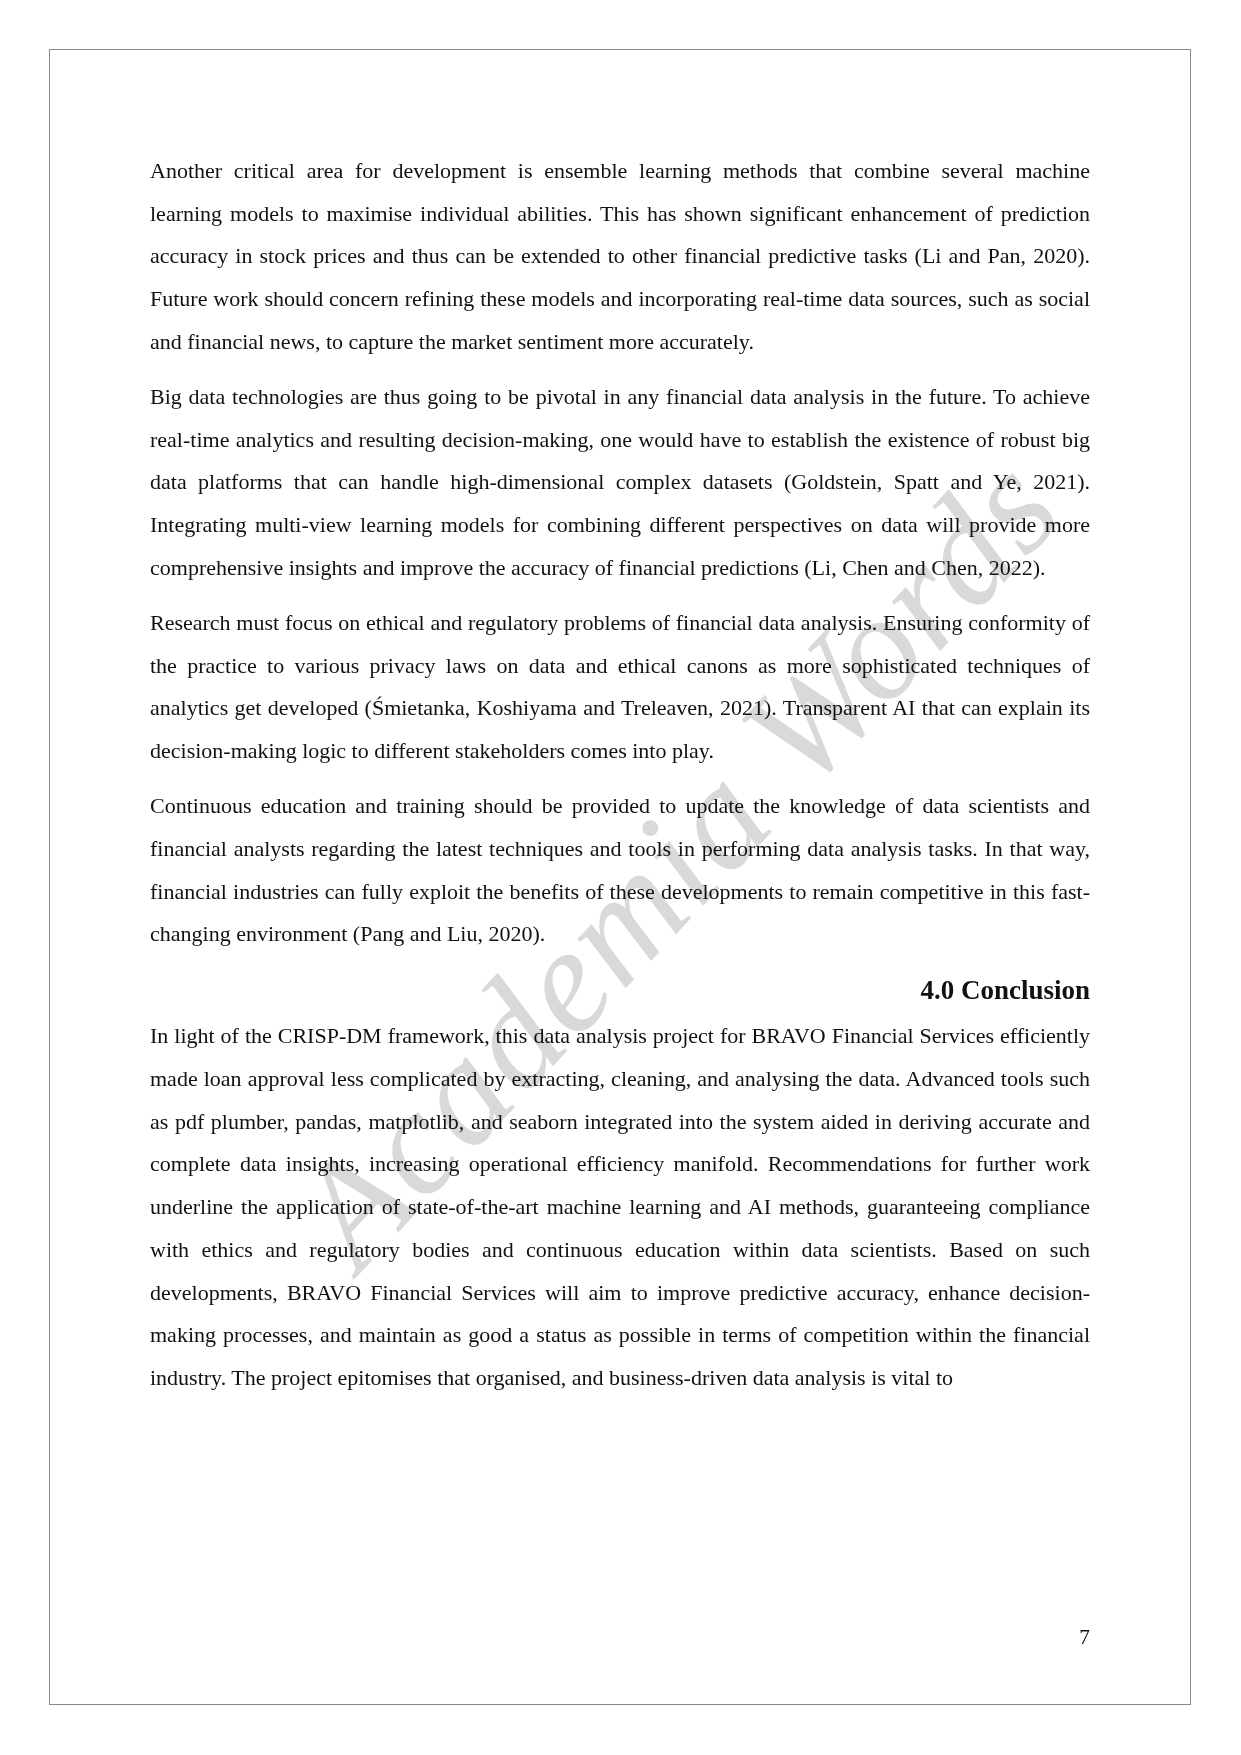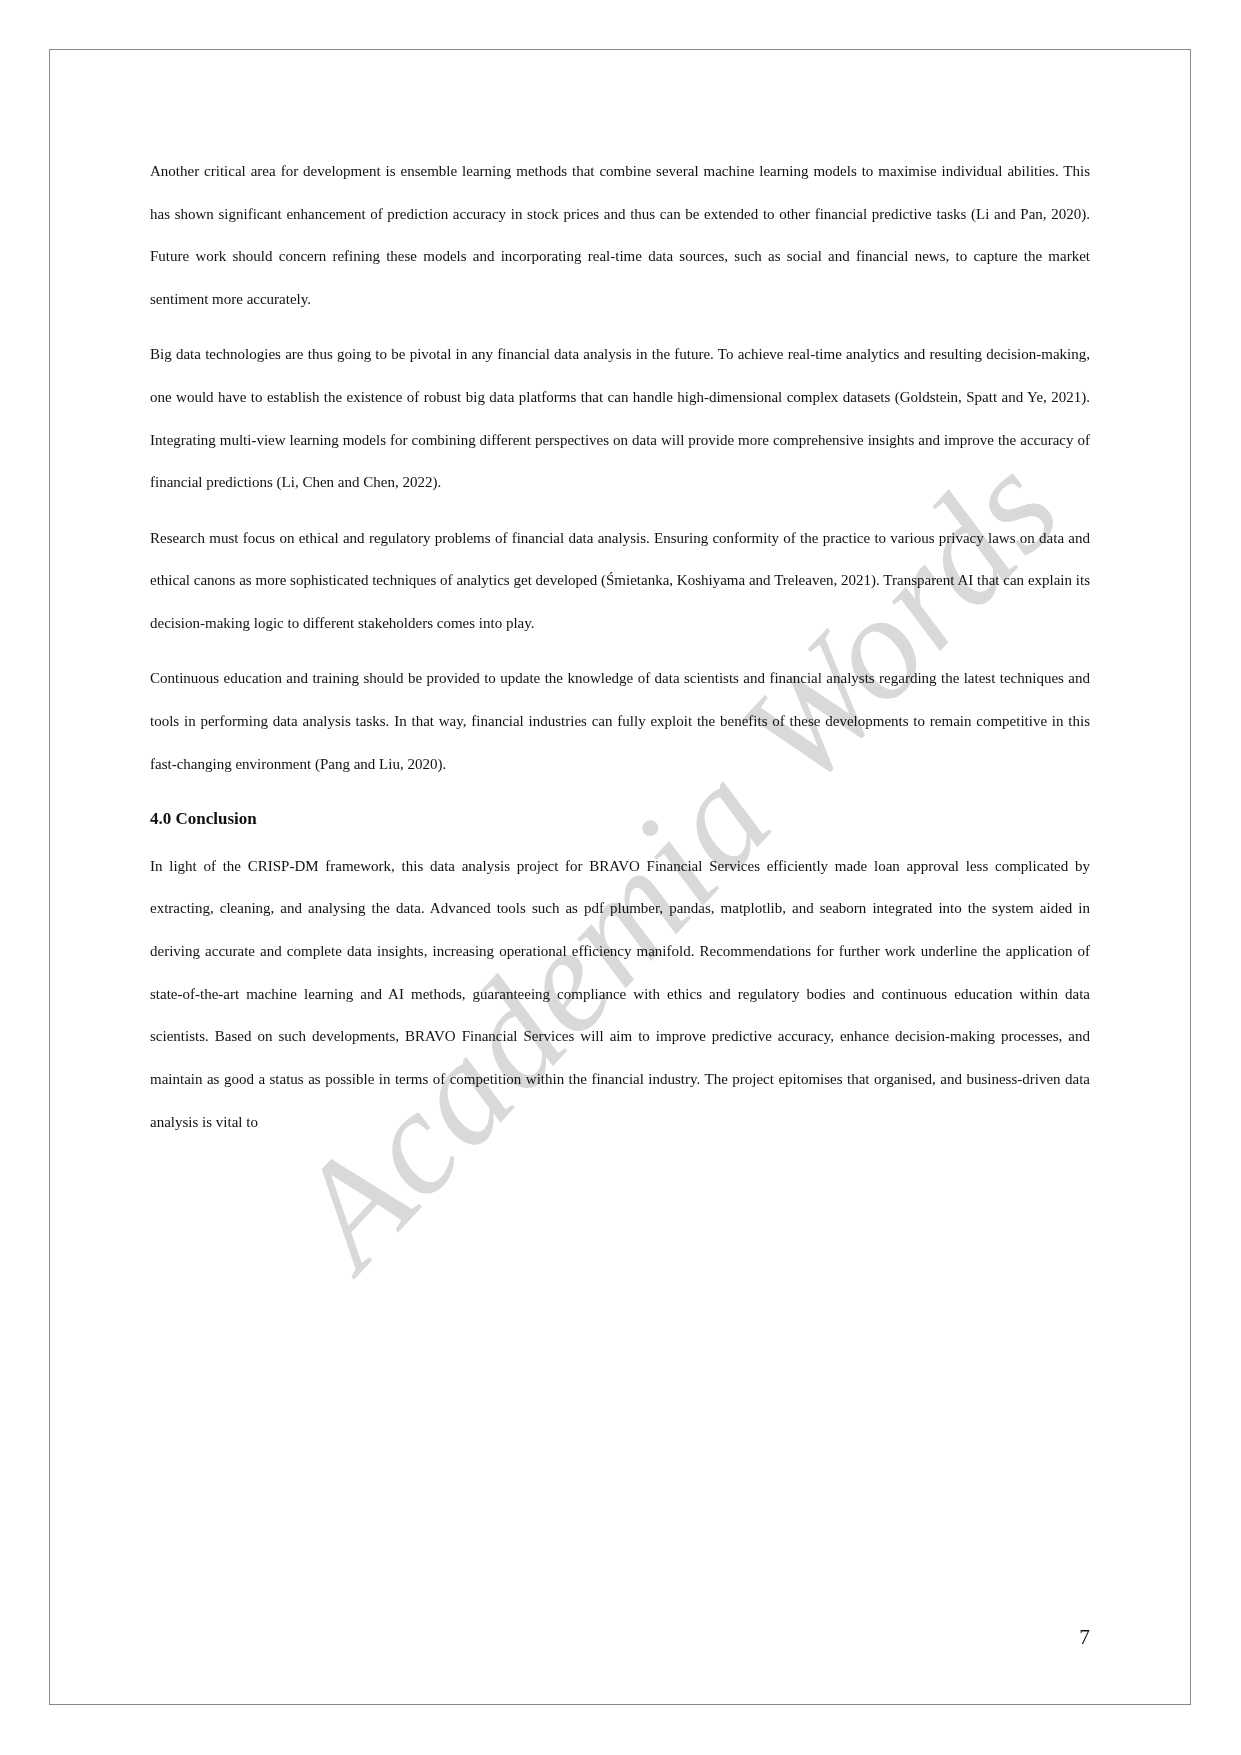--- a/index.html
+++ b/index.html
@@ -43,31 +43,31 @@
   }
   .content {
     position: absolute;
     left: 150px;
     top: 150px;
     width: 940px;
     z-index: 1;
   }
   p.body-para {
     margin: 0 0 12.5px 0;
-    font-size: 15px;
+    font-size: 22px;
     line-height: 42.7px;
     text-align: justify;
     text-align-last: left;
   }
   h2.section-heading {
     margin: 0 0 4px 0;
-    font-size: 17px;
+    font-size: 27px;
     line-height: 42.7px;
     font-weight: bold;
-    text-align: left;
+    text-align: right;
   }
   .page-number {
     position: absolute;
     left: 1000px;
     width: 90px;
     top: 1622px;
     text-align: right;
     font-size: 21.3px;
     line-height: 30px;
     z-index: 1;

